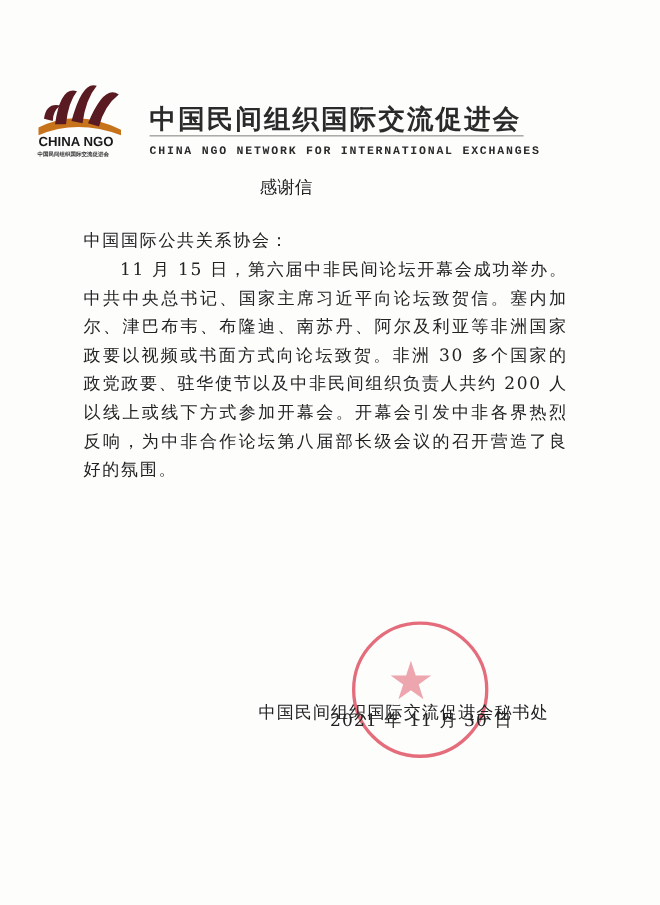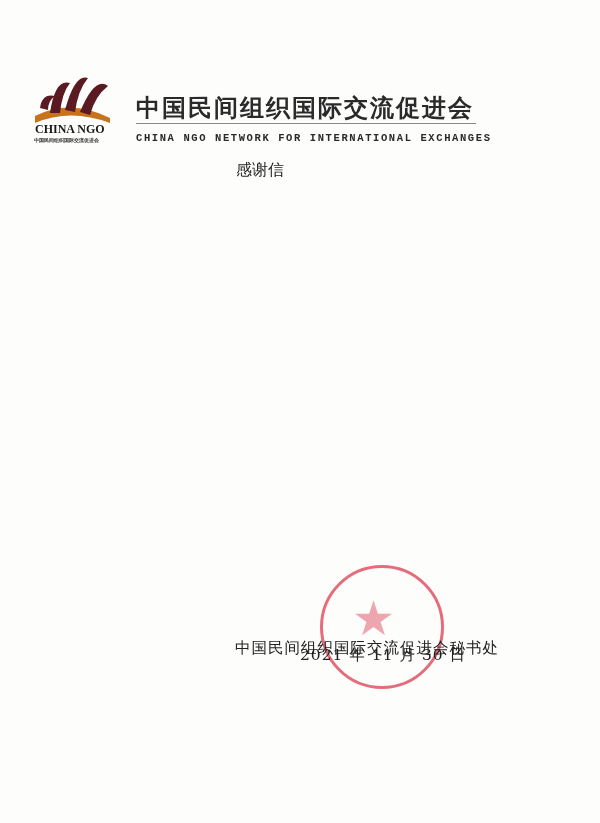--- a/index.html
+++ b/index.html
@@ -1,19 +1,19 @@
 <!DOCTYPE html>
 <html><head>
 <meta charset="utf-8">
 <style>
   html, body { margin:0; padding:0; }
   body { width:600px; height:823px; background:#fdfdfc; position:relative; overflow:hidden;
          font-family:"DejaVu Serif", serif; color:#222; }
   .logo { position:absolute; left:30px; top:68px; width:90px; height:80px; }
-  .logo-text { position:absolute; left:35px; top:122px; font-family:Liberation Serif, serif; font-weight:bold;
+  .logo-text { position:absolute; left:35px; top:122px; font-family:Liberation Sans, sans-serif; font-weight:bold;
                font-size:12px; color:#1a1a1a; letter-spacing:0px; }
   .logo-sub { position:absolute; left:34px; top:137px; font-family:"DejaVu Sans", sans-serif; font-size:5px; color:#333; font-weight:bold; }
   .org-cn { position:absolute; left:136px; top:92px; font-family:"DejaVu Sans", sans-serif; font-weight:bold; font-size:24px;
             color:#2a2a2a; letter-spacing:2px; }
   .hline { position:absolute; left:136px; top:123px; width:340px; height:1px; background:#888; }
   .org-en { position:absolute; left:136px; top:132px; font-family:Liberation Mono, monospace; font-weight:bold; font-size:10.5px;
             color:#2a2a2a; letter-spacing:1.6px; }
   .title { position:absolute; left:0; width:520px; top:160px; text-align:center; font-family:"DejaVu Sans", sans-serif; font-size:16px; color:#222; }
   .body { position:absolute; left:76px; top:206px; width:440px; font-size:15.5px; line-height:26px; letter-spacing:1.5px; text-align:justify; }
   .body p { margin:0; }
@@ -36,19 +36,21 @@
 <div class="logo-text">CHINA NGO</div>
 <div class="logo-sub">中国民间组织国际交流促进会</div>
 
 <div class="org-cn">中国民间组织国际交流促进会</div>
 <div class="hline"></div>
 <div class="org-en">CHINA NGO NETWORK FOR INTERNATIONAL EXCHANGES</div>
 
 <div class="title">感谢信</div>
 
 <div class="body">
+  <p>中国国际公共关系协会：</p>
+  <p class="indent">11 月 15 日，第六届中非民间论坛开幕会成功举办。中共中央总书记、国家主席习近平向论坛致贺信。塞内加尔、津巴布韦、布隆迪、南苏丹、阿尔及利亚等非洲国家政要以视频或书面方式向论坛致贺。非洲 30 多个国家的政党政要、驻华使节以及中非民间组织负责人共约 200 人以线上或线下方式参加开幕会。开幕会引发中非各界热烈反响，为中非合作论坛第八届部长级会议的召开营造了良好的氛围。</p>
 </div>
 
 <div class="seal"></div>
 <div class="seal-star">★</div>
 
 <div class="sig">中国民间组织国际交流促进会秘书处</div>
 <div class="date">2021 年 11 月 30 日</div>
 
 </body></html>

